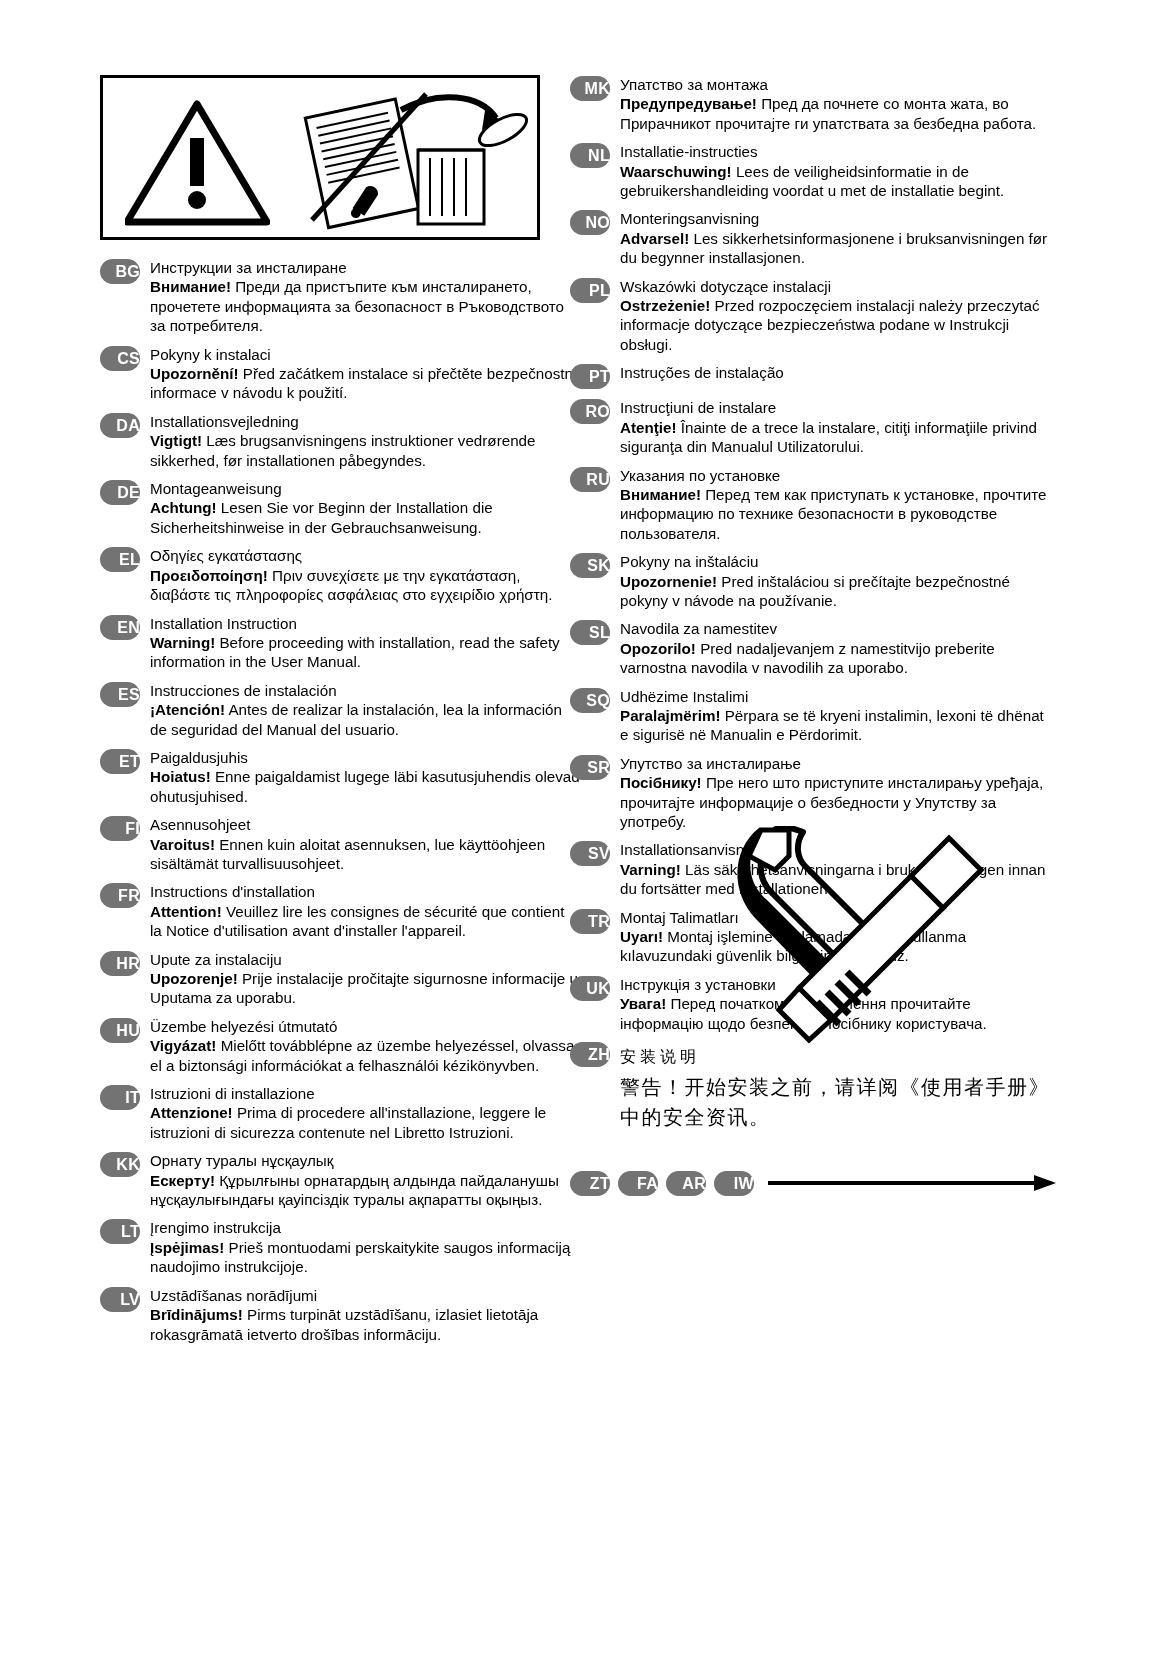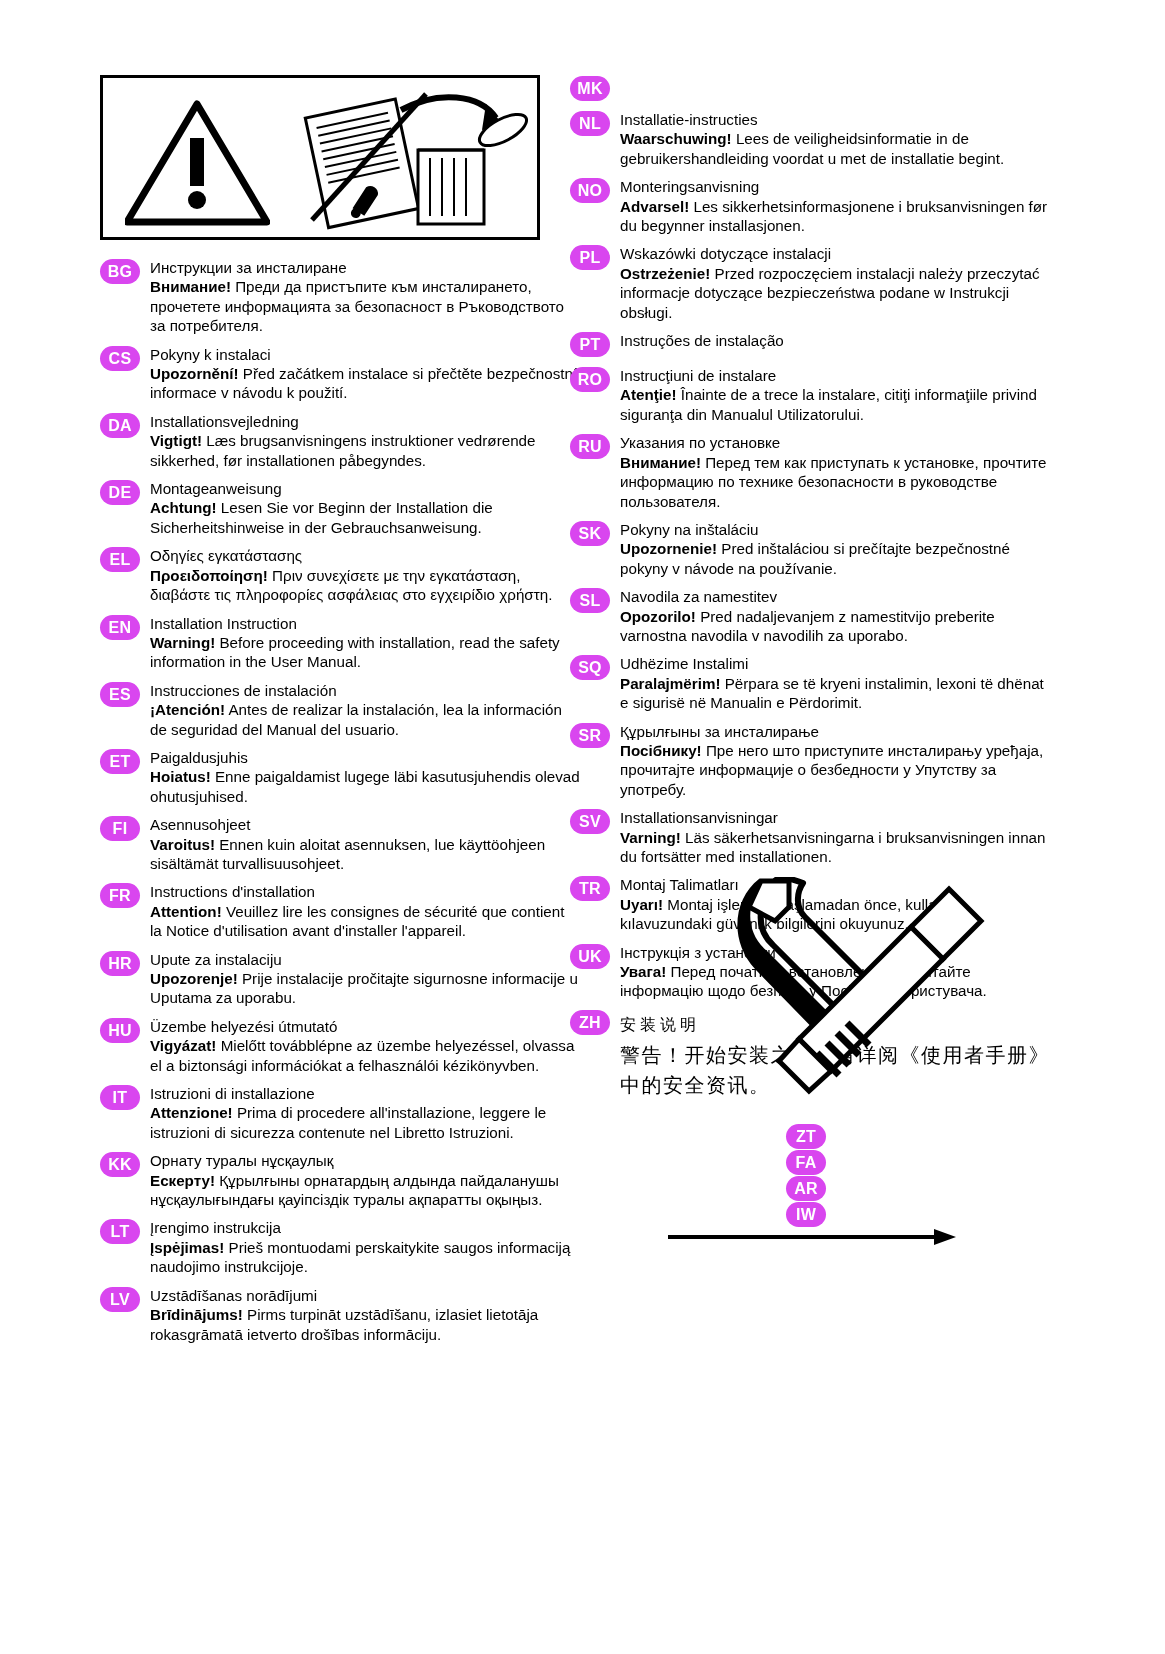--- a/index.html
+++ b/index.html
@@ -51,26 +51,26 @@
   .entry {
     display: flex;
     align-items: flex-start;
     margin-bottom: 9px;
   }
   .badge {
     flex: 0 0 auto;
     width: 40px;
     height: 25px;
     border-radius: 13px;
-    background: #d946ef;
+    background: #737373;
     color: #fff;
     font-size: 16px;
     font-weight: bold;
     line-height: 25px;
-    text-align: center;
+    text-align: right;
     letter-spacing: 0.3px;
     margin-right: 10px;
     margin-top: 1px;
     font-family: "Liberation Sans", sans-serif;
   }
   .etext {
     flex: 1 1 auto;
     font-size: 15.2px;
     line-height: 19.4px;
   }
@@ -85,22 +85,21 @@
     font-weight: bold;
   }
   .entry.zh .etitle { font-size: 16px; letter-spacing: 4px; line-height: 30px;}
   .entry.zh .ebody  { font-size: 20px; letter-spacing: 1.5px; line-height: 30px; }
   .entry.zh .badge  { margin-top: 0; }
 
   
   .rtl-row {
     display: flex;
     align-items: center;
-    margin-top: 23px;
-    flex-direction: column;
+    margin-top: 38px;
   }
   .rtl-row .badge { margin-right: 8px; }
   .arrow-wrap {
     flex: 1 1 auto;
     height: 20px;
     position: relative;
     margin-left: 6px;
   }
 
   
@@ -279,20 +278,24 @@
             <span class="ebody"><b>Brīdinājums!</b><span> Pirms turpināt uzstādīšanu, izlasiet lietotāja rokasgrāmatā ietverto drošības informāciju.</span></span>
           </div>
         </div>
       </div>
   </div>
 
   <div class="col col-right">
     <div id="right-list">
         <div class="entry">
           <div class="badge">MK</div>
+          <div class="etext">
+            <span class="etitle">Упатство за монтажа</span>
+            <span class="ebody"><b>Предупредување!</b><span> Пред да почнете со монта жата, во Прирачникот прочитајте ги упатствата за безбедна работа.</span></span>
+          </div>
         </div>
         <div class="entry">
           <div class="badge">NL</div>
           <div class="etext">
             <span class="etitle">Installatie-instructies</span>
             <span class="ebody"><b>Waarschuwing!</b><span> Lees de veiligheidsinformatie in de gebruikershandleiding voordat u met de installatie begint.</span></span>
           </div>
         </div>
         <div class="entry">
           <div class="badge">NO</div>
@@ -345,21 +348,21 @@
         <div class="entry">
           <div class="badge">SQ</div>
           <div class="etext">
             <span class="etitle">Udhëzime Instalimi</span>
             <span class="ebody"><b>Paralajmërim!</b><span> Përpara se të kryeni instalimin, lexoni të dhënat e sigurisë në Manualin e Përdorimit.</span></span>
           </div>
         </div>
         <div class="entry">
           <div class="badge">SR</div>
           <div class="etext">
-            <span class="etitle">Құрылғыны за инсталирање</span>
+            <span class="etitle">Упутство за инсталирање</span>
             <span class="ebody"><b>Посібнику!</b><span> Пре него што приступите инсталирању уређаја, прочитајте информације о безбедности у Упутству за употребу.</span></span>
           </div>
         </div>
         <div class="entry">
           <div class="badge">SV</div>
           <div class="etext">
             <span class="etitle">Installationsanvisningar</span>
             <span class="ebody"><b>Varning!</b><span> Läs säkerhetsanvisningarna i bruksanvisningen innan du fortsätter med installationen.</span></span>
           </div>
         </div>

